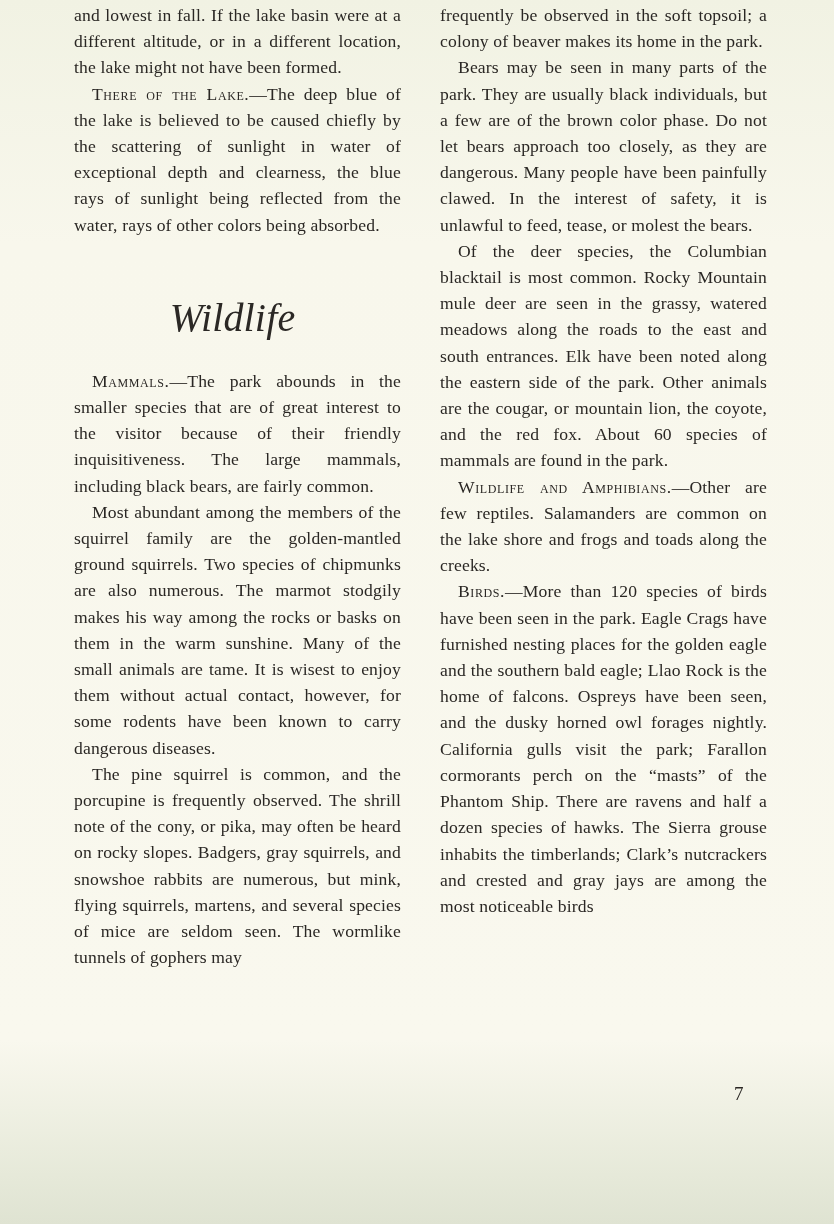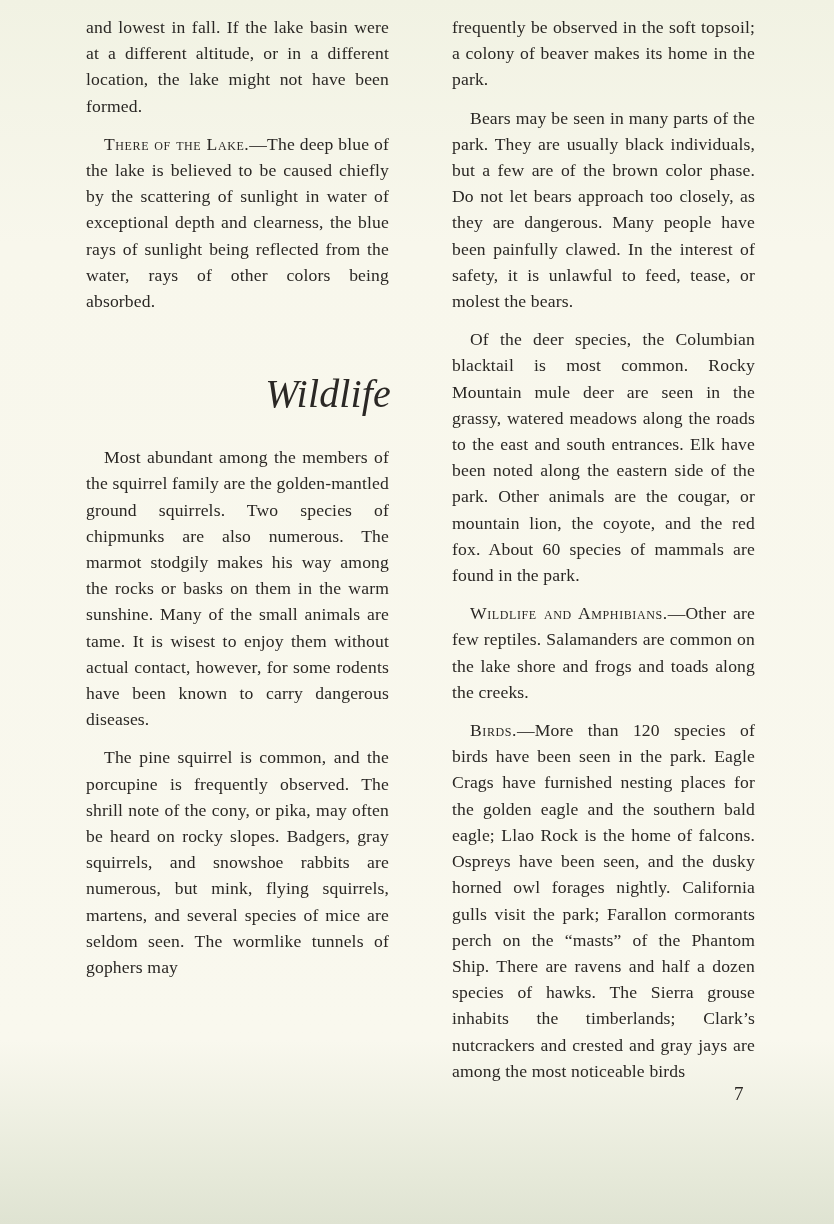--- a/index.html
+++ b/index.html
@@ -11,44 +11,45 @@
     font-family: "Liberation Serif", "DejaVu Serif", serif;
     color:#2a2724;
   }
   .col {
     position:absolute; top:2px; width:327px;
     font-size:17.6px; line-height:26.2px;
     text-align:justify; letter-spacing:0.15px;
   }
   .col.left { left:74px; }
   .col.right { left:440px; }
-  .col p { margin:12px; text-indent:0; }
+  .col p { margin:0; text-indent:0; }
   .col p.ind { text-indent:18px; }
   .sc { font-variant:small-caps; letter-spacing:0.6px; }
   .heading {
     margin:58px 0 28px 0;
-    text-align:right;
+    text-align:center;
     font-style:italic;
     font-size:40px; line-height:44px;
     font-weight:normal;
     color:#2b2825;
     padding-right:10px;
   }
   .page-number {
     position:absolute; left:734px; top:1083px;
     font-size:19px; color:#2a2724;
   }
 </style>
 </head>
 <body>
 
 <div class="col left">
   <p>and lowest in fall.  If the lake basin were at a different altitude, or in a different location, the lake might not have been formed.</p>
   <p class="ind"><span class="sc">There of the Lake.</span><span>—The deep blue of the lake is believed to be caused chiefly by the scattering of sunlight in water of exceptional depth and clearness, the blue rays of sunlight being reflected from the water, rays of other colors being absorbed.</span></p>
   <h2 class="heading">Wildlife</h2>
+  <p class="ind"><span class="sc">Mammals.</span><span>—The park abounds in the smaller species that are of great interest to the visitor because of their friendly inquisitiveness. The large mammals, including black bears, are fairly common.</span></p>
   <p class="ind">Most abundant among the members of the squirrel family are the golden-mantled ground squirrels.  Two species of chipmunks are also numerous. The marmot stodgily makes his way among the rocks or basks on them in the warm sunshine.  Many of the small animals are tame.  It is wisest to enjoy them without actual contact, however, for some rodents have been known to carry dangerous diseases.</p>
   <p class="ind">The pine squirrel is common, and the porcupine is frequently observed. The shrill note of the cony, or pika, may often be heard on rocky slopes. Badgers, gray squirrels, and snowshoe rabbits are numerous, but mink, flying squirrels, martens, and several species of mice are seldom seen.  The wormlike tunnels of gophers may</p>
 </div>
 
 <div class="col right">
   <p>frequently be observed in the soft topsoil; a colony of beaver makes its home in the park.</p>
   <p class="ind">Bears may be seen in many parts of the park.  They are usually black individuals, but a few are of the brown color phase.  Do not let bears approach too closely, as they are dangerous.  Many people have been painfully clawed.  In the interest of safety, it is unlawful to feed, tease, or molest the bears.</p>
   <p class="ind">Of the deer species, the Columbian blacktail is most common.  Rocky Mountain mule deer are seen in the grassy, watered meadows along the roads to the east and south entrances. Elk have been noted along the eastern side of the park.  Other animals are the cougar, or mountain lion, the coyote, and the red fox.  About 60 species of mammals are found in the park.</p>
   <p class="ind"><span class="sc">Wildlife and Amphibians.</span><span>—Other are few reptiles.  Salamanders are common on the lake shore and frogs and toads along the creeks.</span></p>
   <p class="ind"><span class="sc">Birds.</span><span>—More than 120 species of birds have been seen in the park. Eagle Crags have furnished nesting places for the golden eagle and the southern bald eagle; Llao Rock is the home of falcons.  Ospreys have been seen, and the dusky horned owl forages nightly.  California gulls visit the park; Farallon cormorants perch on the “masts” of the Phantom Ship. There are ravens and half a dozen species of hawks.  The Sierra grouse inhabits the timberlands; Clark’s nutcrackers and crested and gray jays are among the most noticeable birds</span></p>

